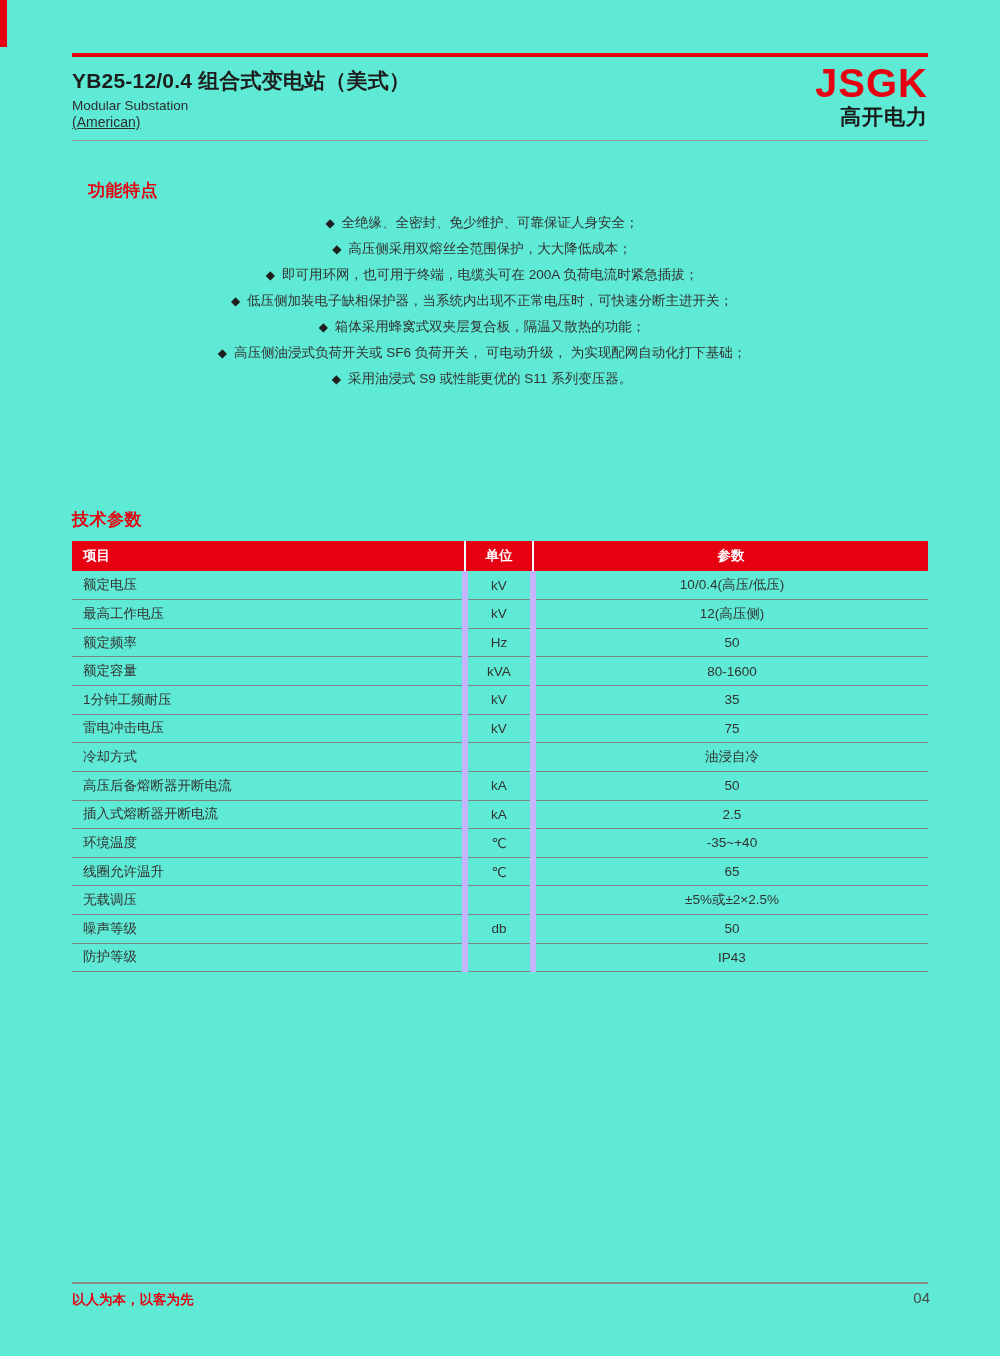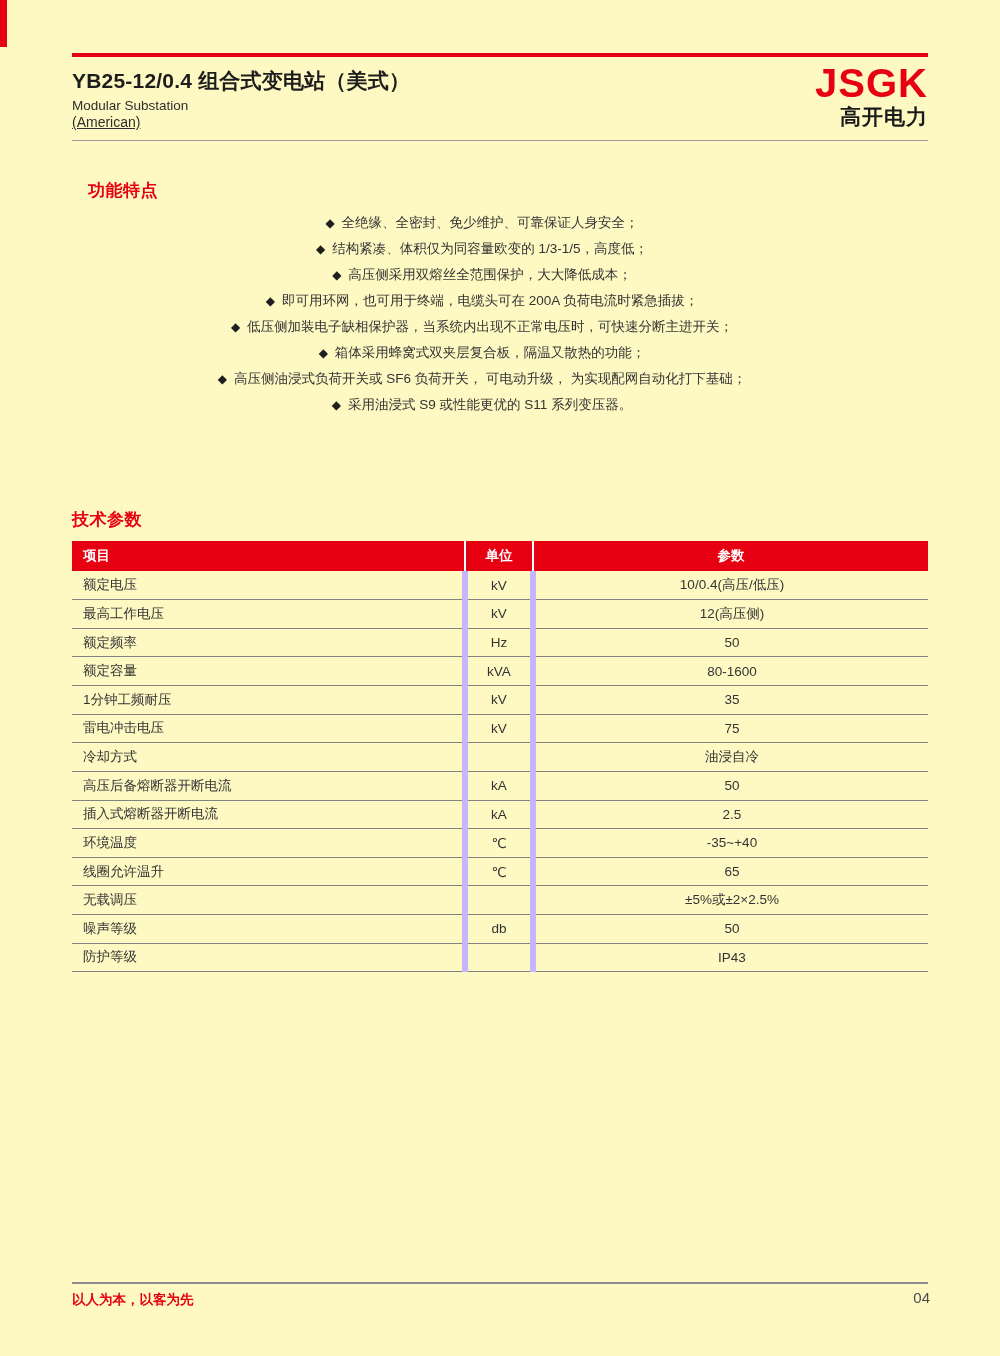--- a/index.html
+++ b/index.html
@@ -1,18 +1,18 @@
 <!DOCTYPE html>
 <html><head>
 <meta charset="utf-8">
 <style>
   * { margin:0; padding:0; box-sizing:border-box; }
   html,body { background:#ffffff; }
   body { font-family:"Liberation Sans","DejaVu Sans",sans-serif; }
-  .page { position:relative; width:1000px; height:1356px; background:#fef9c3; overflow:hidden; }
+  .page { position:relative; width:1000px; height:1356px; background:#5eead4; overflow:hidden; }
 
   .corner-accent { position:absolute; left:0; top:0; width:7px; height:47px; background:#e60012; }
 
   .header-rule-red { position:absolute; left:72px; top:53px; width:856px; height:4px; background:#e60012; }
   .doc-title { position:absolute; left:72px; top:67px; font-size:21px; font-weight:bold; color:#1d1d1d; letter-spacing:0.2px; }
   .doc-sub1 { position:absolute; left:72px; top:98px; font-size:13.5px; color:#2e2e2e; }
   .doc-sub2 { position:absolute; left:72px; top:114px; font-size:14px; color:#2e2e2e;text-decoration:underline; }
   .logo-block { position:absolute; right:72px; top:62px; text-align:right; }
   .logo-main { font-size:40px; line-height:42px; font-weight:bold; color:#e60012; letter-spacing:1px; }
   .logo-sub { font-size:21px; line-height:24px; font-weight:bold; color:#1a1a1a; letter-spacing:1px; margin-top:1px; }
@@ -51,21 +51,20 @@
   <div class="doc-sub2">(American)</div>
   <div class="logo-block">
     <div class="logo-main">JSGK</div>
     <div class="logo-sub">高开电力</div>
   </div>
   <div class="header-rule-gray"></div>
 
   <div class="section-heading features-heading">功能特点</div>
   <ul class="feature-list">
       <li><span class="bullet">◆</span><span>全绝缘、全密封、免少维护、可靠保证人身安全；</span></li>
-      <li><span class="bullet">◆</span><span>结构紧凑、体积仅为同容量欧变的 1/3-1/5，高度低；</span></li>
       <li><span class="bullet">◆</span><span>高压侧采用双熔丝全范围保护，大大降低成本；</span></li>
       <li><span class="bullet">◆</span><span>即可用环网，也可用于终端，电缆头可在 200A 负荷电流时紧急插拔；</span></li>
       <li><span class="bullet">◆</span><span>低压侧加装电子缺相保护器，当系统内出现不正常电压时，可快速分断主进开关；</span></li>
       <li><span class="bullet">◆</span><span>箱体采用蜂窝式双夹层复合板，隔温又散热的功能；</span></li>
       <li><span class="bullet">◆</span><span>高压侧油浸式负荷开关或 SF6 负荷开关， 可电动升级， 为实现配网自动化打下基础；</span></li>
       <li><span class="bullet">◆</span><span>采用油浸式 S9 或性能更优的 S11 系列变压器。</span></li>
     </ul>
 
   <div class="section-heading specs-heading">技术参数</div>
 

